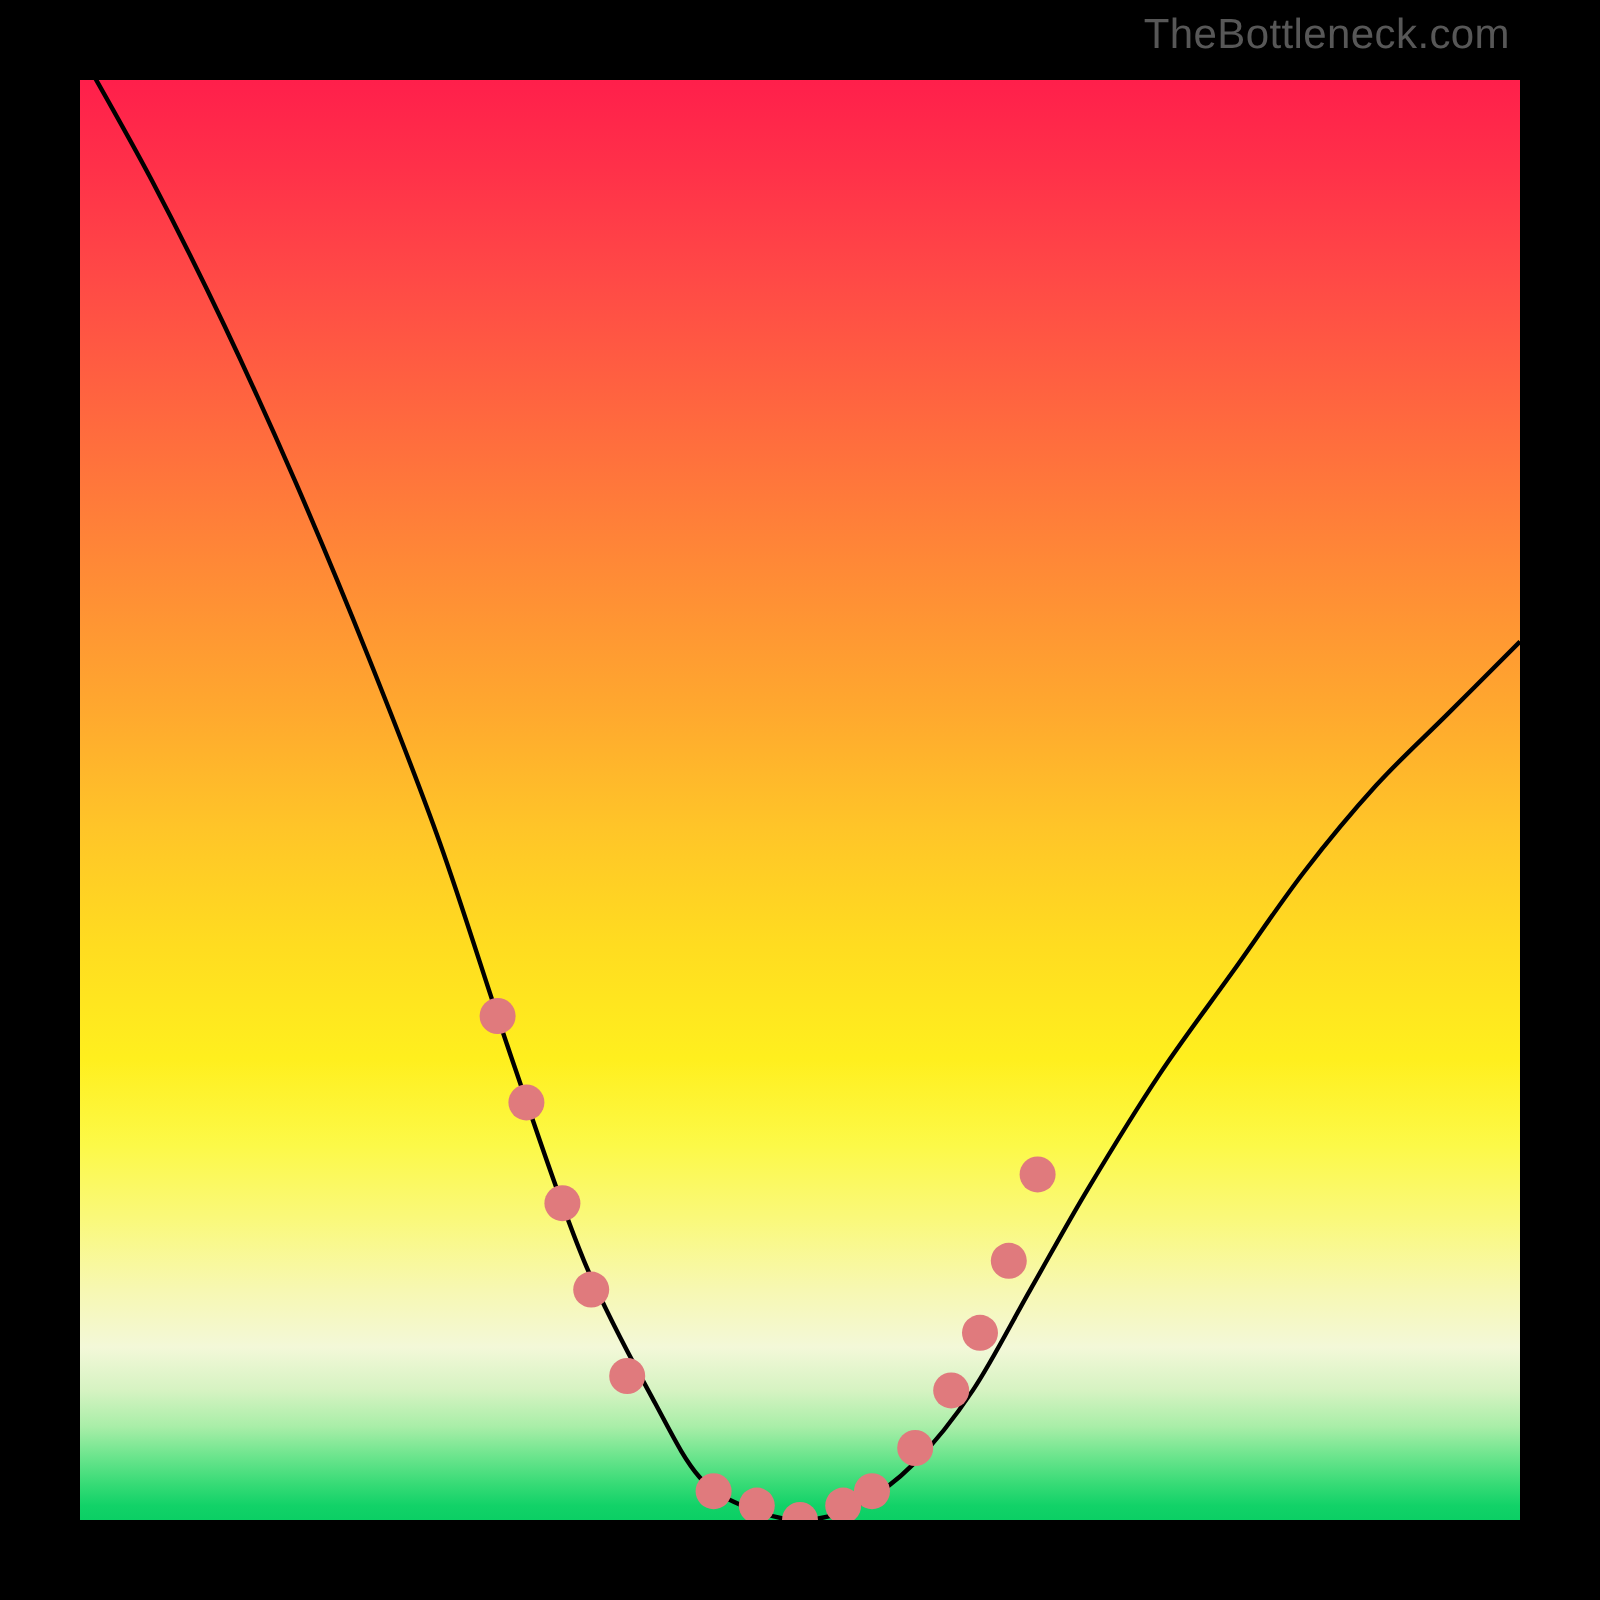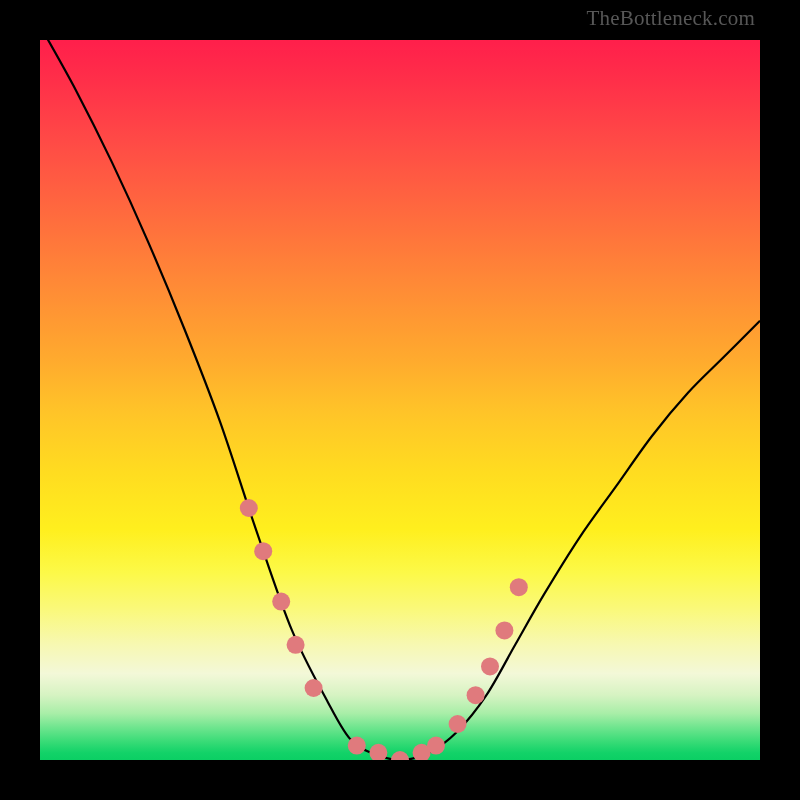--- a/index.html
+++ b/index.html
@@ -9,21 +9,20 @@
     height: 800px;
     overflow: hidden;
     background: #000;
     font-family: Arial, Helvetica, sans-serif;
   }
   .container {
     position: relative;
     width: 769px;
     height: 800px;
     background: #000;
-    font-family: Liberation Serif, serif;
   }
   .plot-area {
     position: absolute;
     left: 40px;
     top: 40px;
     width: 720px;
     height: 720px;
     background: linear-gradient(to bottom,
       #ff1f4b 0%,
       #ff3049 6%,

